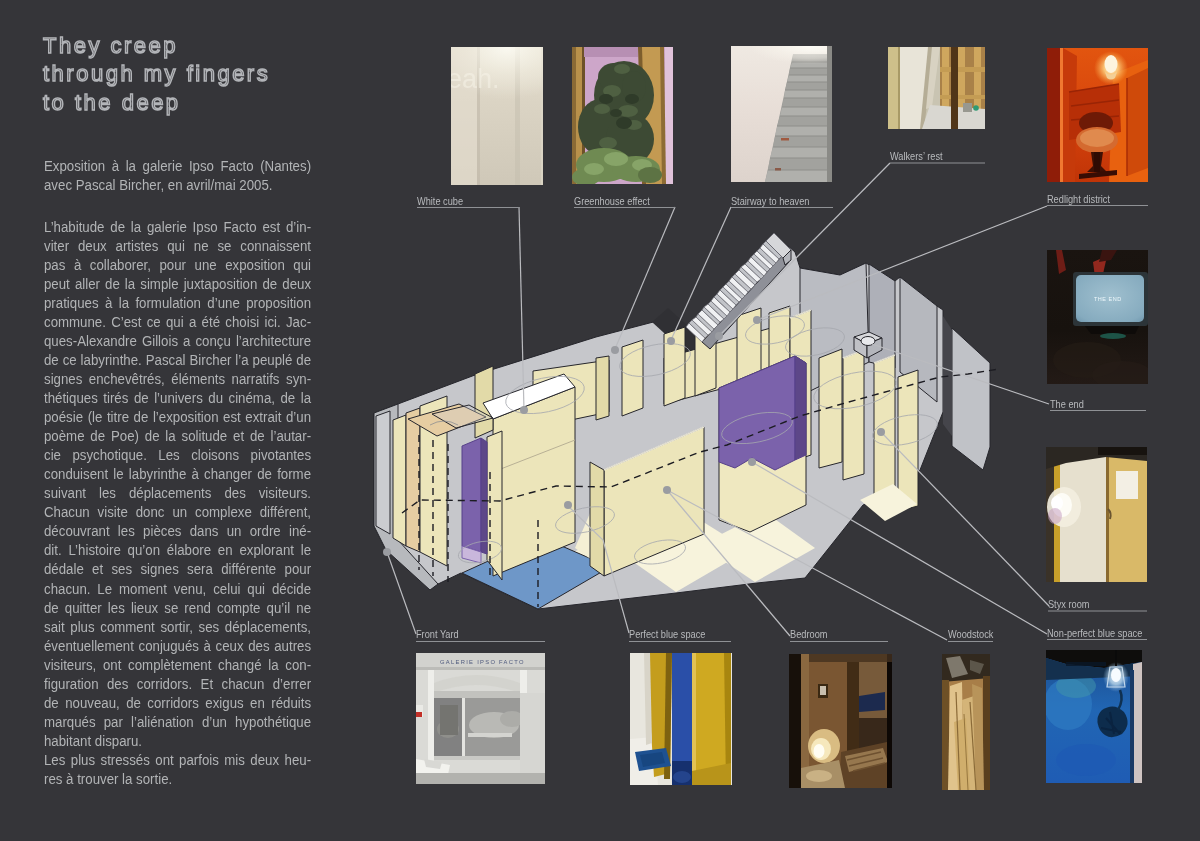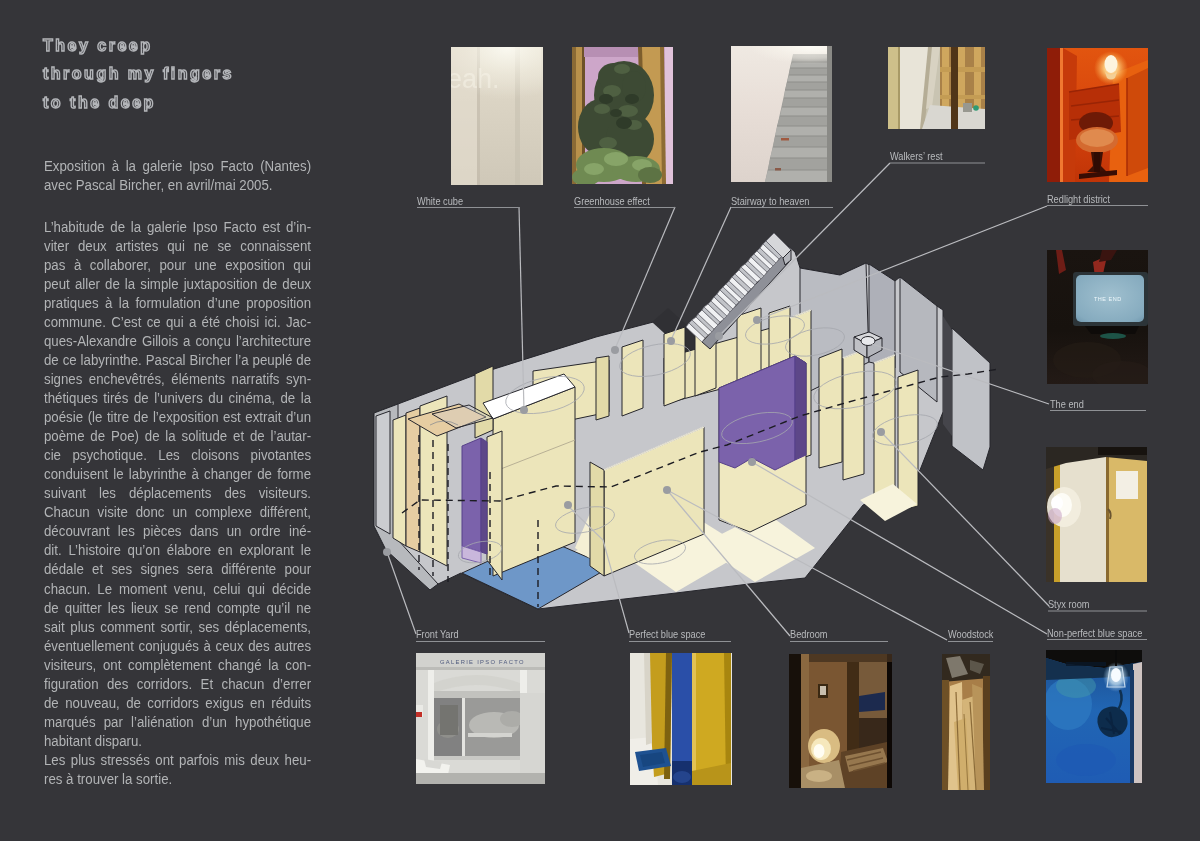--- a/index.html
+++ b/index.html
@@ -1,18 +1,18 @@
 <!DOCTYPE html>
 <html><head>
 <meta charset="utf-8">
 <style>
   html,body{margin:0;padding:0;}
   body{width:1200px;height:841px;background:#353539;overflow:hidden;
        font-family:"Liberation Sans",sans-serif;position:relative;}
-  .title{position:absolute;left:43px;top:32px;font-size:16px;font-weight:bold;
+  .title{position:absolute;left:43px;top:32px;font-size:22px;font-weight:normal;
          line-height:28.3px;letter-spacing:2.5px;color:transparent;
          -webkit-text-stroke:1.4px #b3b5b9;}
   .txt{position:absolute;left:44px;top:157px;width:282px;color:#b2b4b6;
        font-size:14px;line-height:19.05px;transform:scaleX(0.947);
        transform-origin:0 0;}
   .txt .j{text-align:justify;text-align-last:justify;}
   .txt .l{text-align:left;}
   .gap{height:19.05px;}
   .ph{position:absolute;overflow:hidden;}
   svg.main{position:absolute;left:0;top:0;}

